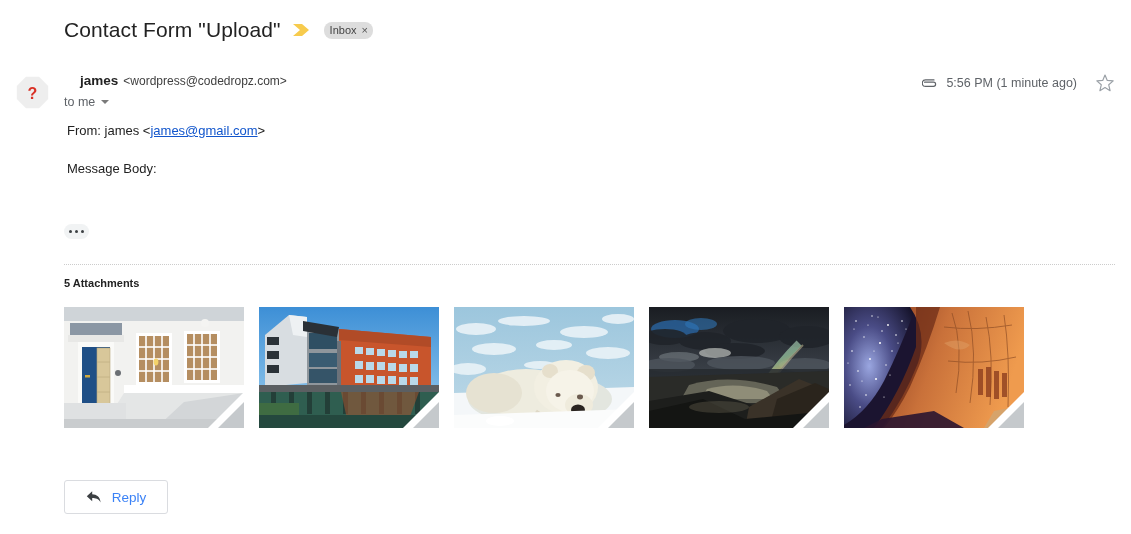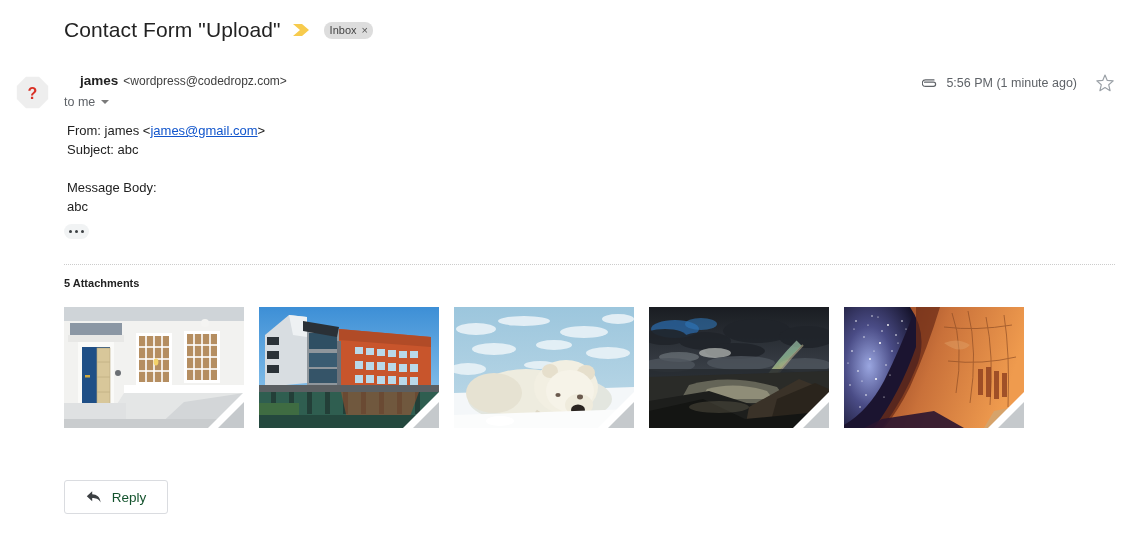--- a/index.html
+++ b/index.html
@@ -252,21 +252,21 @@
     display: flex;
     align-items: center;
     justify-content: center;
     gap: 10px;
     padding: 0 18px;
     cursor: pointer;
     box-sizing: border-box;
   }
   .action-btn span {
     font-size: 13.5px;
-    color: #14532d;
+    color: #3b82f6;
   }
   .action-btn svg { flex: 0 0 auto; }
 </style>
 </head>
 <body>
 
 <div class="subject-row">
   <div class="subject-text">Contact Form "Upload"</div>
   <svg class="important-marker" viewBox="0 0 17 14">
     <path d="M0 1 L9 1 L16 7 L9 13 L0 13 L7 7 Z" fill="#f7cb4d"></path>
@@ -298,24 +298,22 @@
     <path d="M3.2 9.0 h11.2 a2.6 2.6 0 0 1 0 5.2 H4.4 a4.0 4.0 0 0 1 0 -8.0 h10.6" fill="none" stroke="#5f6368" stroke-width="1.5" stroke-linecap="round"></path>
   </svg>
   <span class="meta-time">5:56 PM (1 minute ago)</span>
   <svg class="star-icon" viewBox="0 0 22 22">
     <path d="M11 2.2 L13.5 8.2 L20 8.7 L15.1 13.0 L16.6 19.4 L11 16.0 L5.4 19.4 L6.9 13.0 L2 8.7 L8.5 8.2 Z" fill="none" stroke="#9aa0a6" stroke-width="1.3" stroke-linejoin="round"></path>
   </svg>
 </div>
 
 <div class="body-block">
   <div class="body-line"><span>From: james &lt;</span><a class="mail-link" href="#">james@gmail.com</a><span>&gt;</span></div>
-  <div class="body-line">Subject: abc</div>
   <div class="body-gap"></div>
   <div class="body-line">Message Body:</div>
-  <div class="body-line">abc</div>
 </div>
 
 <div class="more-btn">
   <i></i>
   <i></i>
   <i></i>
 </div>
 
 <div class="attach-divider"></div>
 <div class="attach-title">5 Attachments</div>

